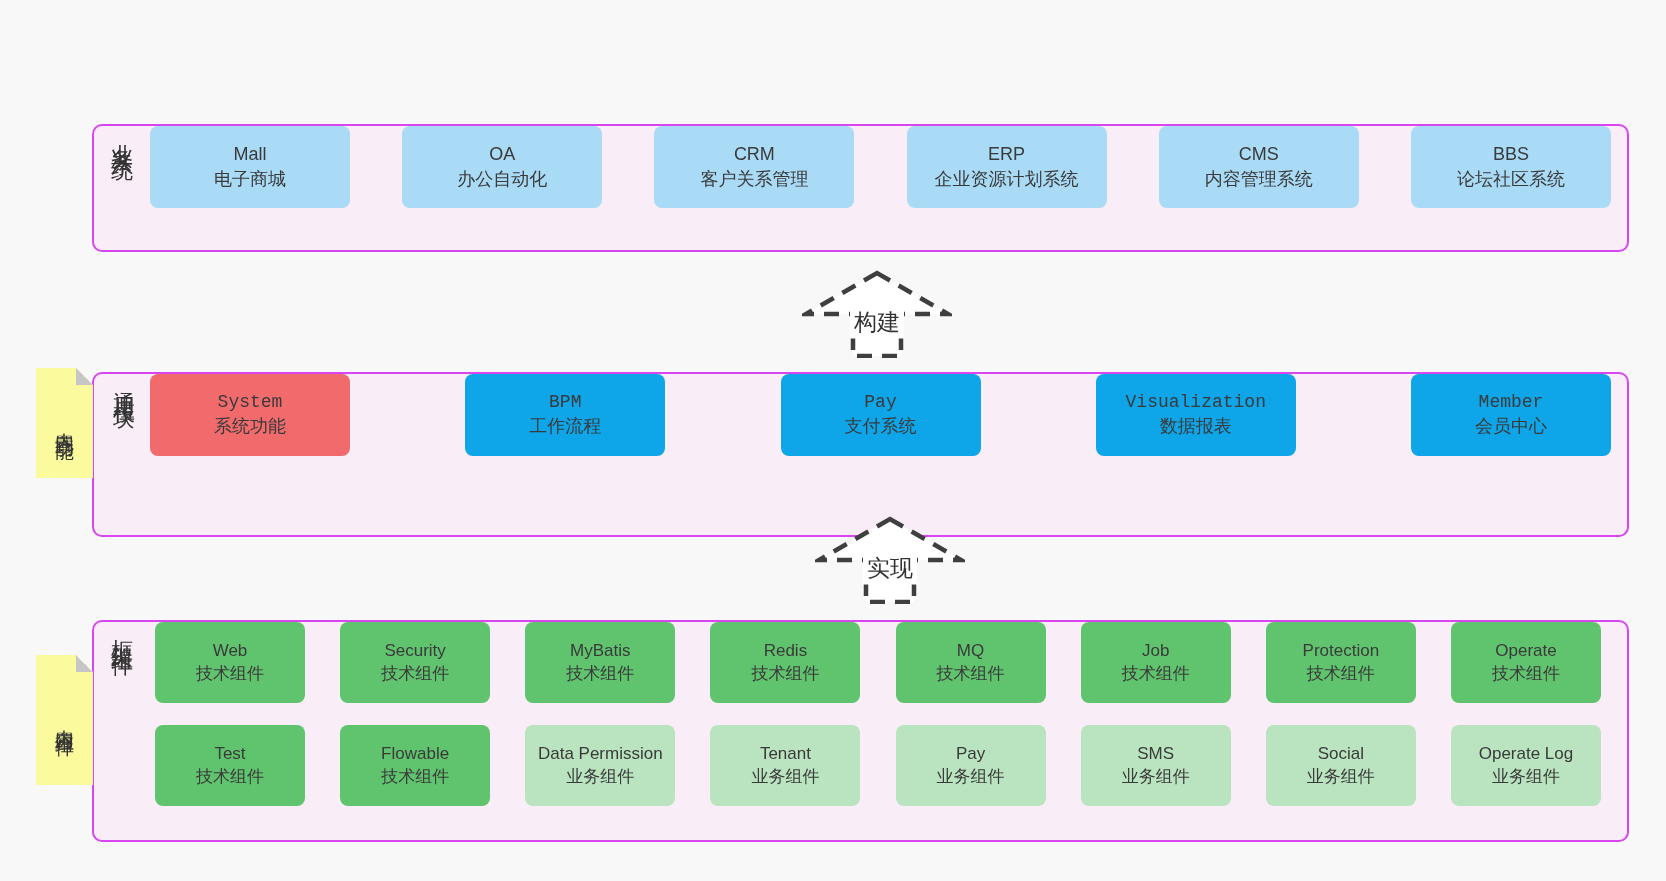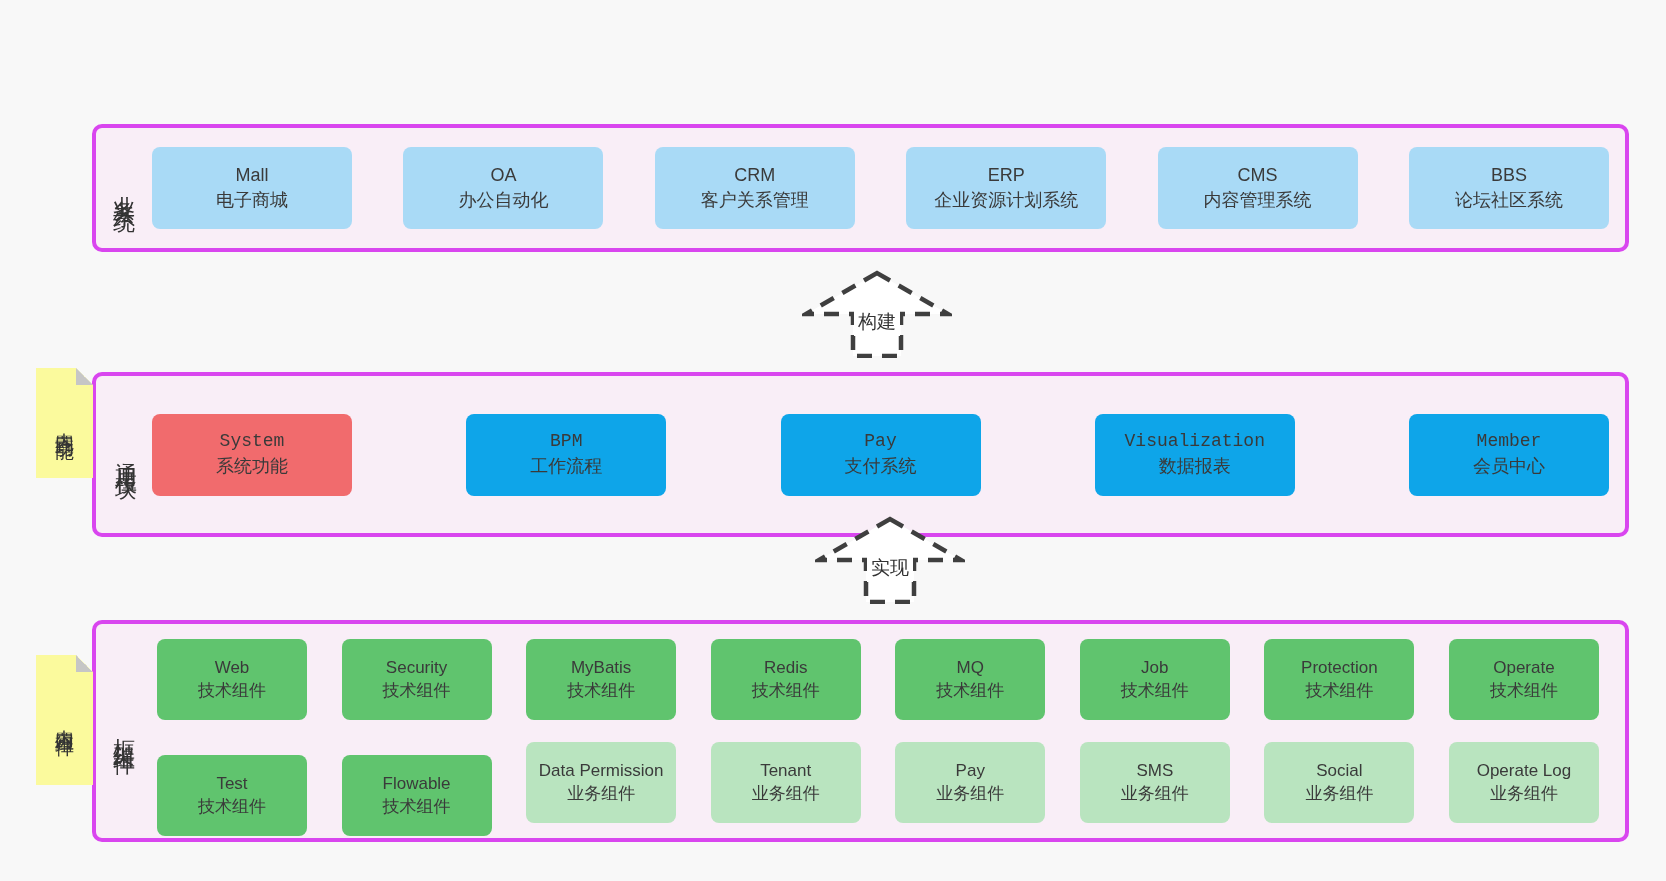--- a/index.html
+++ b/index.html
@@ -12,25 +12,25 @@
     width:1666px; height:881px;
     background:#f8f8f8;
     overflow:hidden;
     color:#363636;
   }
   
   .panel {
     position:absolute;
     left:92px; width:1537px;
     background:#f9eef7;
-    border:4px solid #d946ef;
+    border:2px solid #d946ef;
     border-radius:10px;
     box-sizing:border-box;
     display:flex;
-    align-items:center;
+    align-items:flex-start;
   }
   .panel.p1 { top:124px; height:128px; }
   .panel.p2 { top:372px; height:165px;font-family:Liberation Mono, monospace; }
   .panel.p3 { top:620px; height:222px; }
 
   .side-label {
     width:56px;
     display:flex; align-items:center; justify-content:center;
     writing-mode:vertical-lr;
     text-orientation:upright;
@@ -54,21 +54,21 @@
     display:flex; flex-direction:column; justify-content:center; align-items:center;
     text-align:center;
     color:#3a3a3a;
   }
   .p1 .box, .p2 .box { width:200px; height:82px; font-size:18px; line-height:1.4; }
   .p3 .box { width:150px; height:81px; font-size:17px; line-height:1.3; }
 
   .v-blue       { background:#a9daf6; }
   .v-red        { background:#f16b6d; }
   .v-pink       { background:#0ea5e9; }
-  .v-green      { background:#60c46e;margin-top:13px; }
+  .v-green      { background:#60c46e; }
   .v-lightgreen { background:#b9e4bf; }
 
   
   .sticky {
     position:absolute;
     left:36px; width:57px;
     background:#fbfa9d;
     clip-path:polygon(0 0, calc(100% - 17px) 0, 100% 17px, 100% 100%, 0 100%);
     display:flex; align-items:center; justify-content:center;
     z-index:3;
@@ -96,21 +96,21 @@
   }
   .arrow.a1 { left:802px; top:270px; }
   .arrow.a2 { left:815px; top:516px; }
   .arrow svg { display:block; width:100%; height:100%; }
   .arrow .arrow-label {
     position:absolute;
     left:50%; top:52px;
     transform:translate(-50%,-50%);
     background:#ffffff;
     padding:1px 4px;
-    font-size:19px;
+    font-size:23px;
     color:#333;
     white-space:nowrap;
   }
 </style>
 </head>
 <body>
 
 <div class="stage">
 
   <div class="panel p1">

